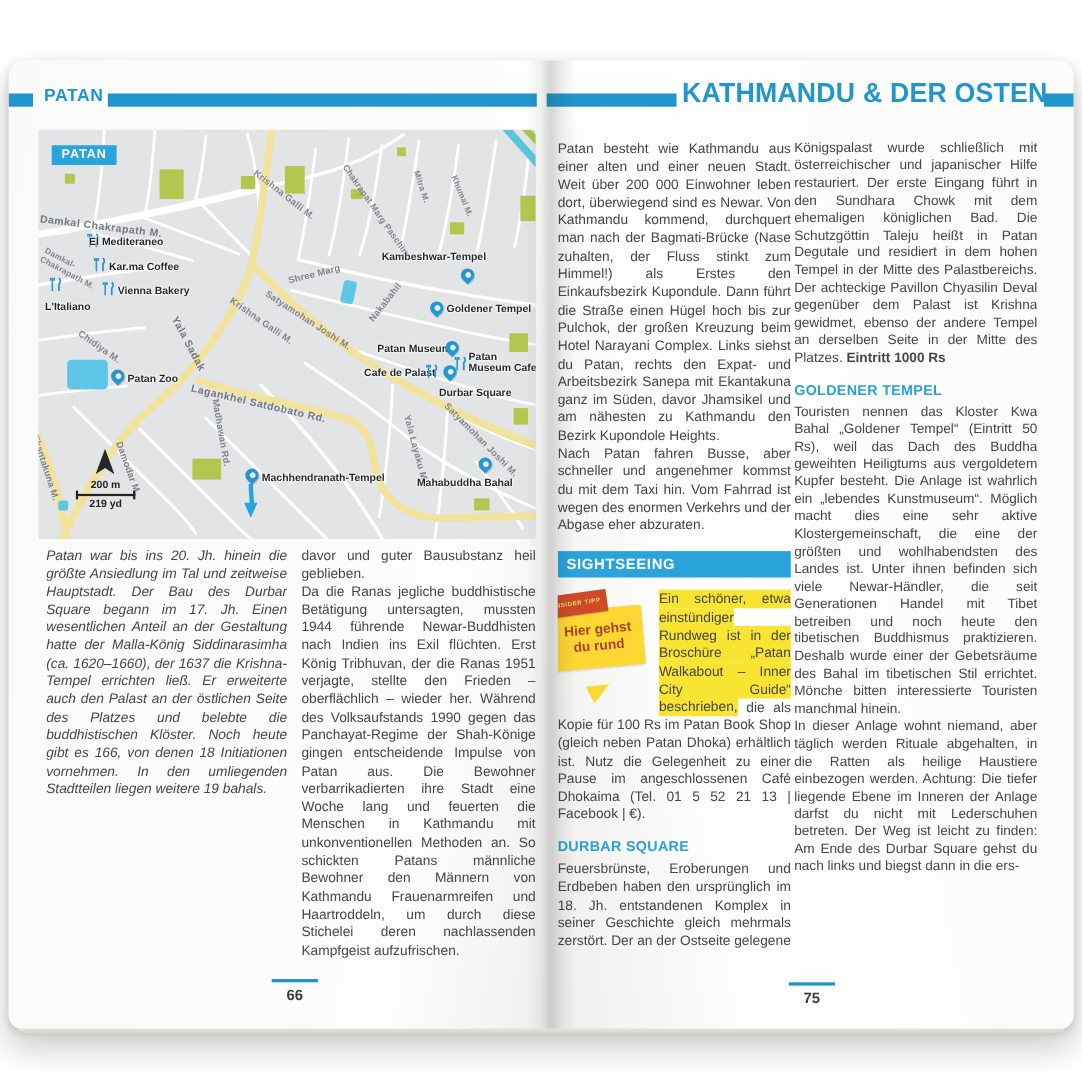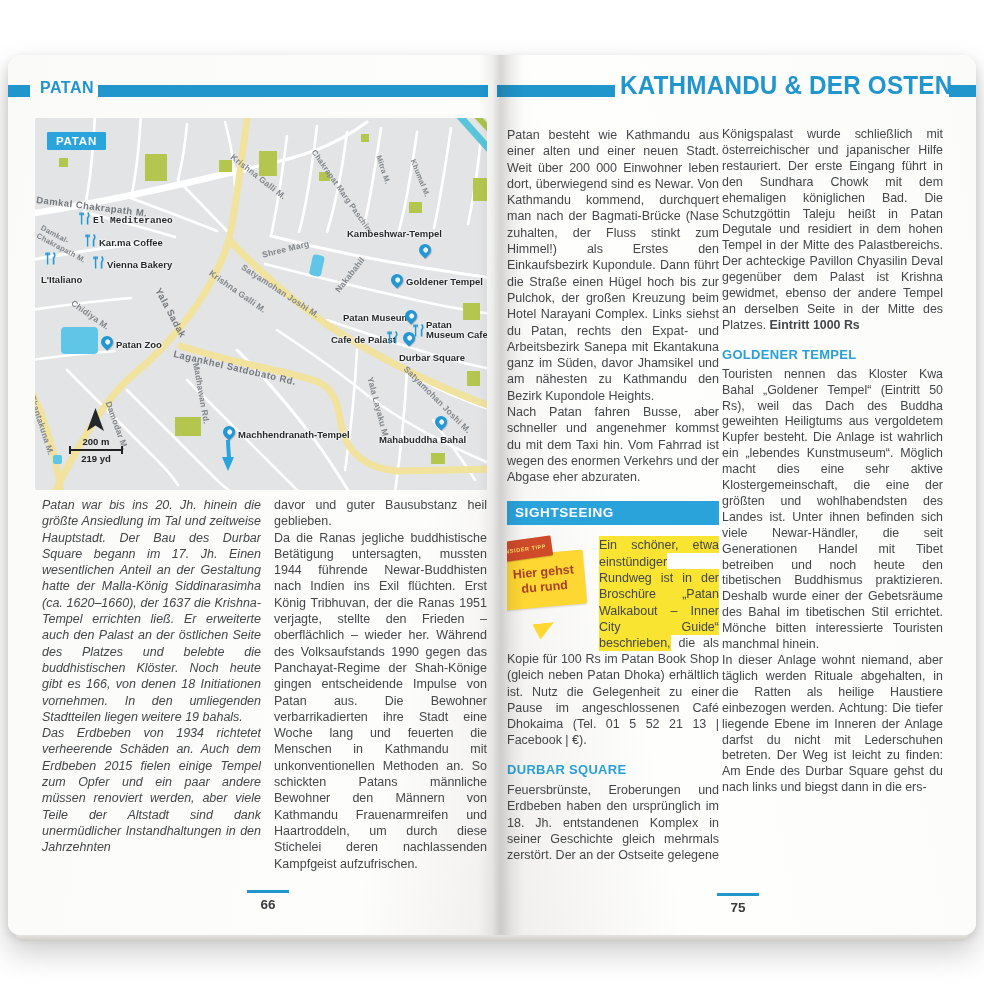--- a/index.html
+++ b/index.html
@@ -181,21 +181,21 @@
         <span class="mroad big" style="left:140px; top:230px; transform:rotate(13deg);">Lagankhel Satdobato Rd.</span>
         <span class="mroad" style="left:2px;   top:276px; transform:rotate(72deg);">Ekantakuna M.</span>
         <span class="mroad" style="left:78px;  top:282px; transform:rotate(70deg);">Damodar M.</span>
         <span class="mroad" style="left:166px; top:244px; transform:rotate(80deg);">Madhawan Rd.</span>
         <span class="mroad" style="left:340px; top:258px; transform:rotate(75deg);">Yala Layaku M.</span>
 
         <span class="ricon" style="left:44px;top:94px;"><svg width="11" height="13" viewBox="0 0 11 13">
               <path d="M2.6,0.5 V4 M1,0.5 V3.2 M4.2,0.5 V3.2 M2.6,4 V12.5" stroke="#2397d4" stroke-width="1.4" fill="none"></path>
               <path d="M8.6,0.5 C10.2,2.2 10.2,4.6 8.6,6 V12.5" stroke="#2397d4" stroke-width="1.6" fill="none"></path>
             </svg></span>
-        <span class="mpoi" style="left:58px;top:97px;font-family:Liberation Mono, monospace;">El Mediteraneo</span>
+        <span class="mpoi" style="left:46px;top:97px;">El Mediteraneo</span>
         <span class="ricon" style="left:50px;top:116px;"><svg width="11" height="13" viewBox="0 0 11 13">
               <path d="M2.6,0.5 V4 M1,0.5 V3.2 M4.2,0.5 V3.2 M2.6,4 V12.5" stroke="#2397d4" stroke-width="1.4" fill="none"></path>
               <path d="M8.6,0.5 C10.2,2.2 10.2,4.6 8.6,6 V12.5" stroke="#2397d4" stroke-width="1.6" fill="none"></path>
             </svg></span>
         <span class="mpoi" style="left:64px;top:119px;">Kar.ma Coffee</span>
         <span class="ricon" style="left:58px;top:138px;"><svg width="11" height="13" viewBox="0 0 11 13">
               <path d="M2.6,0.5 V4 M1,0.5 V3.2 M4.2,0.5 V3.2 M2.6,4 V12.5" stroke="#2397d4" stroke-width="1.4" fill="none"></path>
               <path d="M8.6,0.5 C10.2,2.2 10.2,4.6 8.6,6 V12.5" stroke="#2397d4" stroke-width="1.6" fill="none"></path>
             </svg></span>
         <span class="mpoi" style="left:72px;top:141px;">Vienna Bakery</span>
@@ -239,21 +239,20 @@
             </svg></span>
         <div class="scalebox">
           <div>200 m</div>
           <div class="scale-bar"></div>
           <div>219 yd</div>
         </div>
       </div>
 
       <div class="col col-74-1">
         <p>Patan war bis ins 20. Jh. hinein die größte Ansiedlung im Tal und zeitweise Hauptstadt. Der Bau des Durbar Square begann im 17. Jh. Einen wesentlichen Anteil an der Gestaltung hatte der Malla-König Siddinarasimha (ca. 1620–1660), der 1637 die Krishna-Tempel errichten ließ. Er erweiterte auch den Palast an der östlichen Seite des Platzes und belebte die buddhistischen Klöster. Noch heute gibt es 166, von denen 18 Initiationen vornehmen. In den umliegenden Stadtteilen liegen weitere 19 bahals.</p>
-        <p>Das Erdbeben von 1934 richtetet verheerende Schäden an. Auch dem Erdbeben 2015 fielen einige Tempel zum Opfer und ein paar andere müssen renoviert werden, aber viele Teile der Altstadt sind dank unermüdlicher Instandhaltungen in den Jahrzehnten</p>
       </div>
       <div class="col col-74-2">
         <p>davor und guter Bausubstanz heil geblieben.</p>
         <p>Da die Ranas jegliche buddhistische Betätigung untersagten, mussten 1944 führende Newar-Buddhisten nach Indien ins Exil flüchten. Erst König Tribhuvan, der die Ranas 1951 verjagte, stellte den Frieden – oberflächlich – wieder her. Während des Volksaufstands 1990 gegen das Panchayat-Regime der Shah-Könige gingen entscheidende Impulse von Patan aus. Die Bewohner verbarrikadierten ihre Stadt eine Woche lang und feuerten die Menschen in Kathmandu mit unkonventionellen Methoden an. So schickten Patans männliche Bewohner den Männern von Kathmandu Frauenarmreifen und Haartroddeln, um durch diese Stichelei deren nachlassenden Kampfgeist aufzufrischen.</p>
       </div>
 
       <div class="pagenum" style="left:228px; top:835px;">
         <span class="pn-line"></span>
         <span>66</span>
       </div>

